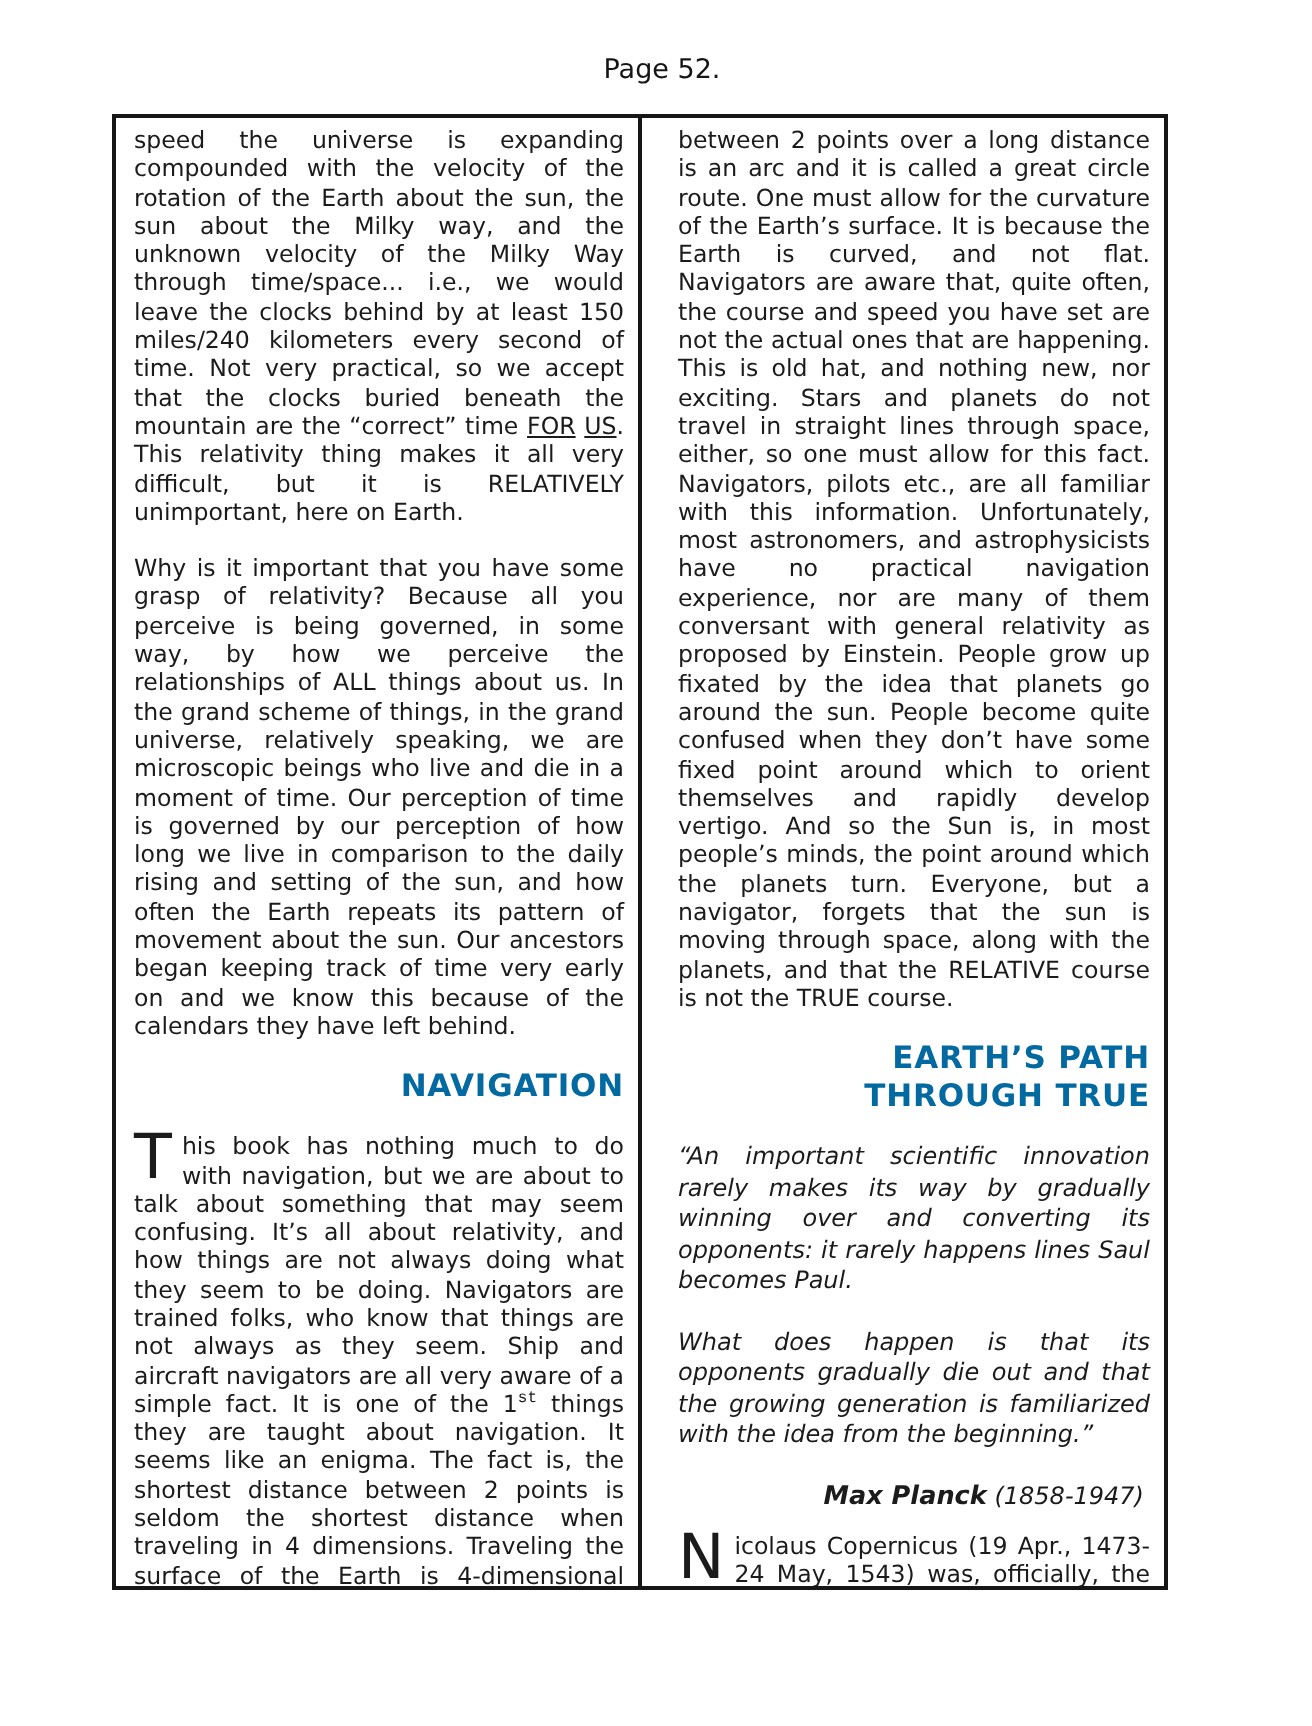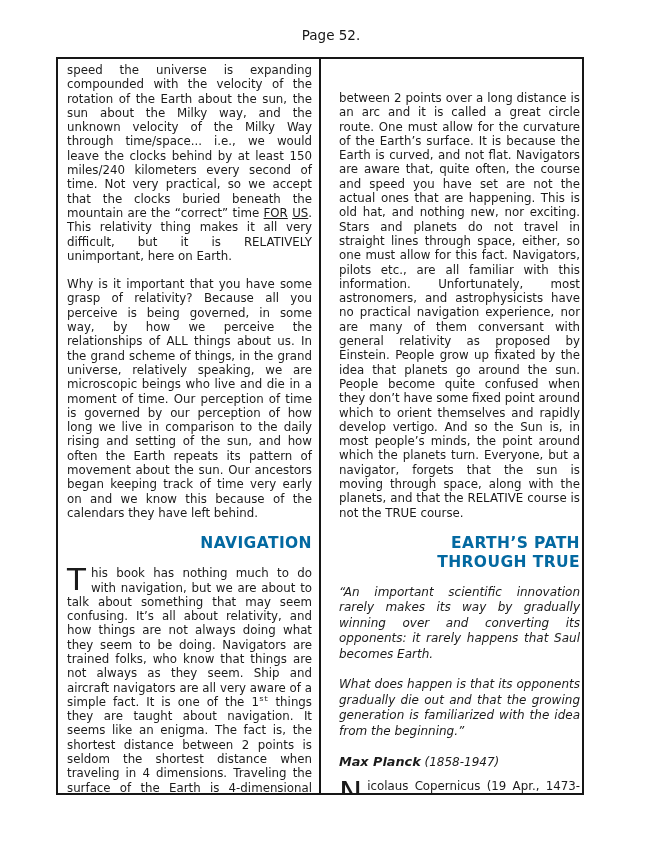--- a/index.html
+++ b/index.html
@@ -35,22 +35,21 @@
     gap: 8px;
   }
   .col { box-sizing: border-box; overflow: hidden; }
   .col-left {
     width: 263px;
     border-right: 2px solid #161616;
     padding: 4px 7px 0 9px;
   }
   .col-right {
     flex: 1;
-    padding: 4px 2px 0 10px;
-    margin-top: 28px;
+    padding: 4px 7px 0 10px;
   }
   .body-text {
     margin: 0 0 14px 0;
     font-size: 11.8px;
     line-height: 14.3px;
     text-align: justify;
     color: #1b1b1b;
   }
   .body-text:last-child { margin-bottom: 0; }
   .section-heading {
@@ -65,20 +64,21 @@
   .quote {
     font-style: italic;
     margin: 0 0 15px 0;
     font-size: 12px;
     line-height: 15.5px;
     text-align: justify;
     color: #1b1b1b;
   }
   .attribution {
     margin: 11px 3px 10px 0;
+    text-align: right;
     font-style: italic;
     font-size: 12px;
     color: #1b1b1b;
   }
   .attr-name { font-weight: bold; font-size: 12.8px; }
   .underline { text-decoration: underline; }
   .dropcap {
     float: left;
     font-size: 31px;
     line-height: 25px;
@@ -107,21 +107,21 @@
       <p class="body-text"><span class="dropcap">T</span><span>his book has nothing much to do with navigation, but we are about to talk about something that may seem confusing.  It’s all about relativity, and how things are not always doing what  they seem to be doing.  Navigators are trained folks, who know that  things are not  always as  they seem.  Ship and aircraft navigators are all  very aware of a simple fact.  It  is one of the 1</span><sup class="ord">st</sup><span>  things they are taught about navigation.  It seems like an enigma.  The fact  is, the shortest  distance  between 2 points is seldom the shortest distance when traveling in 4 dimensions.  Traveling the surface of the Earth  is 4-dimensional travel.  It  involves time and travel through space, over the 2-D surface  of the Earth.  The shortest distance</span></p>
 
     </div>
 
     <div class="col col-right">
 
       <p class="body-text">between 2 points over a long distance is an arc and it is called a great circle route. One must allow for the curvature of the Earth’s surface.  It is because the Earth is curved, and not  flat.  Navigators are aware that, quite often, the course and speed you have set  are not  the actual ones  that are happening.  This is old hat, and nothing new, nor  exciting.  Stars and planets do not travel in straight lines through space, either, so one must allow for this fact.  Navigators, pilots etc., are all familiar with this information.  Unfortunately, most astronomers, and astrophysicists have no practical  navigation experience, nor are many of them conversant with general relativity as proposed by Einstein.  People grow up fixated by the idea that planets go around the sun. People become quite confused when they don’t have some fixed point around which to orient  themselves and rapidly develop vertigo.  And so  the Sun  is, in most people’s minds, the point  around which the planets turn.   Everyone, but a navigator, forgets that the sun is moving through  space, along with the planets, and that the RELATIVE course  is not  the TRUE  course.</p>
 
       <h2 class="section-heading"><span>EARTH’S PATH</span><br><span>THROUGH TRUE</span></h2>
 
-      <p class="quote">“An important scientific innovation rarely makes its way by gradually winning  over and converting its opponents:  it rarely happens that Saul becomes Earth.</p>
+      <p class="quote">“An important scientific innovation rarely makes its way by gradually winning  over and converting its opponents:  it rarely happens lines Saul becomes Paul.</p>
 
       <p class="quote">What does happen is that its opponents gradually die out and that  the growing generation is familiarized with the idea from the beginning.”</p>
 
       <p class="attribution"><span class="attr-name">Max Planck</span><span> (1858-1947)</span></p>
 
       <p class="body-text"><span class="dropcap">N</span><span>icolaus Copernicus (19 Apr., 1473- 24 May, 1543)  was, officially, the 1</span><sup class="ord">st</sup><span> to  suggest  that  the Earth revolved around the sun and not the other way around.  So heretical was this point of view</span></p>
 
     </div>
 
   </div>

